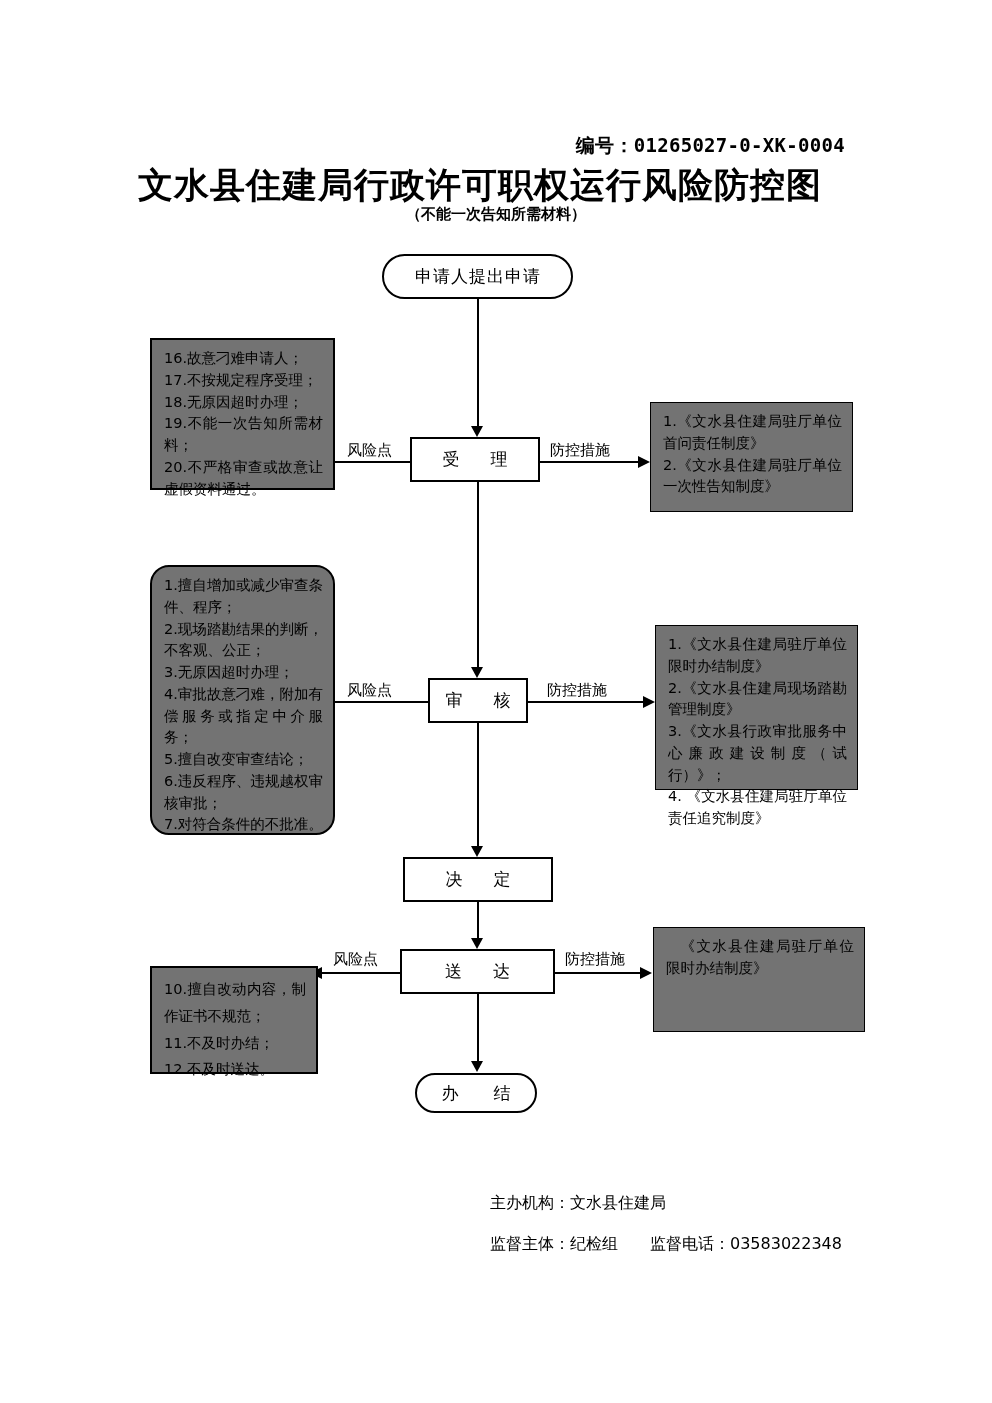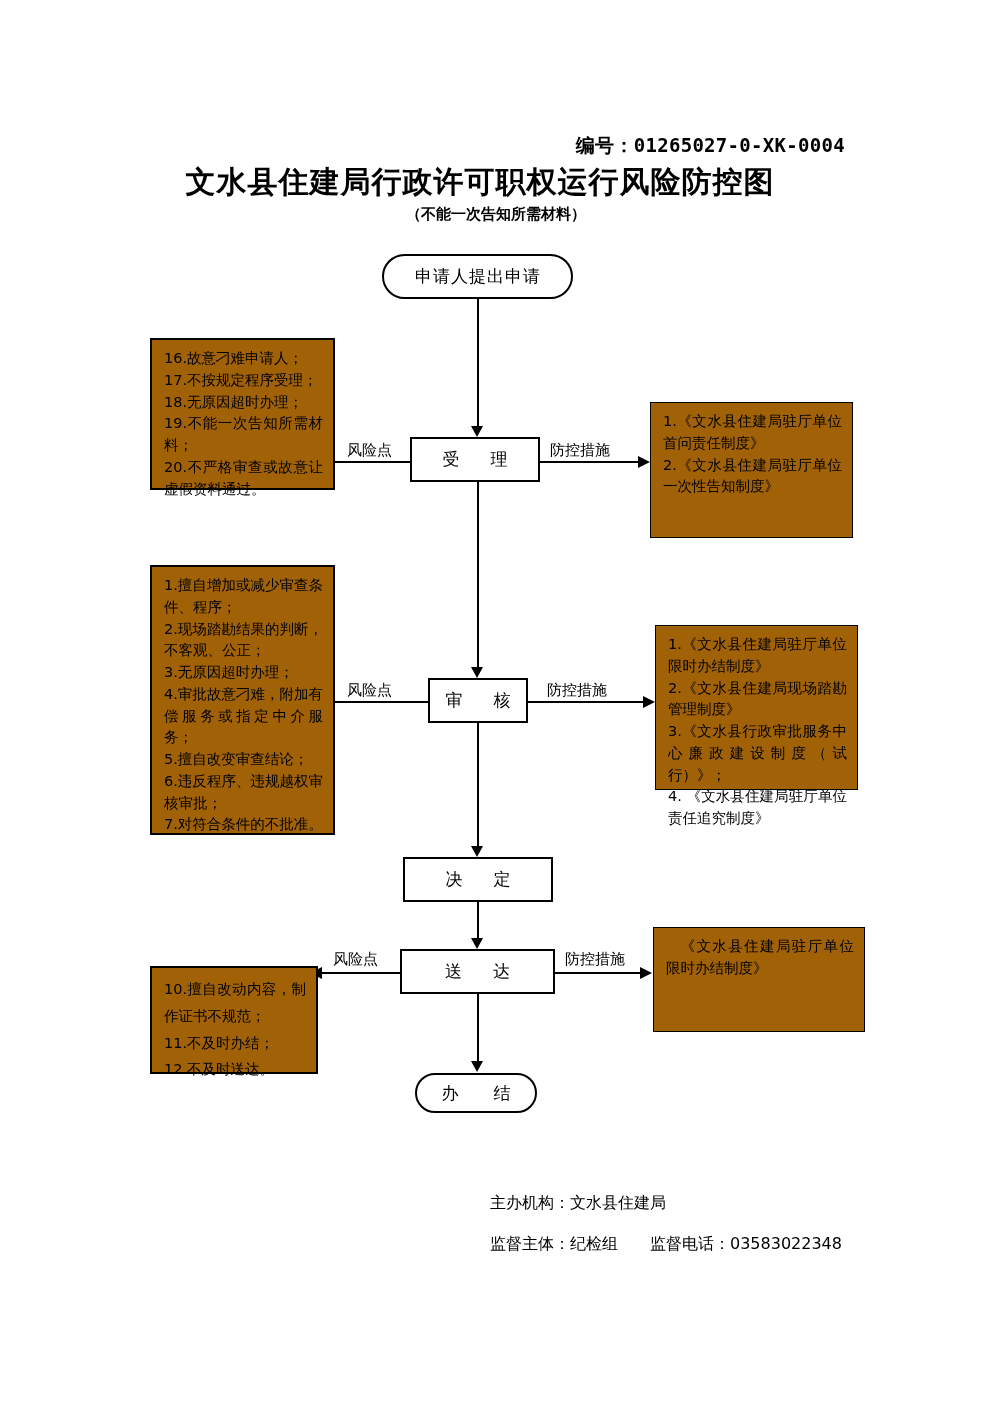--- a/index.html
+++ b/index.html
@@ -36,21 +36,21 @@
   .doc-no .label {
     font-family: "DejaVu Sans", "Liberation Sans", sans-serif;
     font-weight: bold;
   }
   .doc-title {
     position: absolute;
     left: 0;
     top: 162px;
     width: 960px;
     text-align: center;
-    font-size: 30px;
+    font-size: 35px;
     font-weight: bold;
     letter-spacing: 1px;
   }
   .doc-subtitle {
     position: absolute;
     left: 0;
     top: 205px;
     width: 992px;
     text-align: center;
     font-size: 15px;
@@ -78,21 +78,21 @@
   }
   .node.terminal.short {
     letter-spacing: 9px;
     text-indent: 9px;
   }
 
   
   .notebox {
     position: absolute;
     box-sizing: border-box;
-    background: #a16207;
+    background: #737373;
     font-size: 14.5px;
     line-height: 1.5;
     padding: 8px 10px 6px 12px;
     z-index: 3;
   }
   .notebox.thick { border: 2.5px solid #000000; }
   .notebox.thin  { border: 1.6px solid #000000; }
   .notebox p {
     margin: 0;
     text-align: justify;
@@ -211,37 +211,37 @@
   <div class="node terminal short" style="left:415px; top:1073px; width:122px; height:40px;">办　结</div>
 
   <div class="notebox thick" style="left:150px; top:338px; width:185px; height:152px;">
     <p>16.故意刁难申请人；</p>
     <p>17.不按规定程序受理；</p>
     <p>18.无原因超时办理；</p>
     <p>19.不能一次告知所需材料；</p>
     <p>20.不严格审查或故意让虚假资料通过。</p>
   </div>
 
-  <div class="notebox thick" style="left:150px; top:565px; width:185px; height:270px;">
+  <div class="notebox thick" style="left:150px; top:565px; width:185px; height:270px;border-radius:19px;">
     <p>1.擅自增加或减少审查条件、程序；</p>
     <p>2.现场踏勘结果的判断，不客观、公正；</p>
     <p>3.无原因超时办理；</p>
     <p>4.审批故意刁难，附加有偿服务或指定中介服务；</p>
     <p>5.擅自改变审查结论；</p>
     <p>6.违反程序、违规越权审核审批；</p>
     <p>7.对符合条件的不批准。</p>
   </div>
 
   <div class="notebox thick" style="left:150px; top:966px; width:168px; height:108px; line-height:1.85;">
     <p>10.擅自改动内容，制作证书不规范；</p>
     <p>11.不及时办结；</p>
     <p>12.不及时送达。</p>
   </div>
 
-  <div class="notebox thin" style="left:650px; top:402px; width:203px; height:136px;">
+  <div class="notebox thin" style="left:650px; top:402px; width:203px; height:110px;">
     <p>1.《文水县住建局驻厅单位首问责任制度》</p>
     <p>2.《文水县住建局驻厅单位一次性告知制度》</p>
   </div>
 
   <div class="notebox thin" style="left:655px; top:625px; width:203px; height:165px;">
     <p>1.《文水县住建局驻厅单位限时办结制度》</p>
     <p>2.《文水县住建局现场踏勘管理制度》</p>
     <p>3.《文水县行政审批服务中心廉政建设制度（试行）》；</p>
     <p>4. 《文水县住建局驻厅单位责任追究制度》</p>
   </div>

